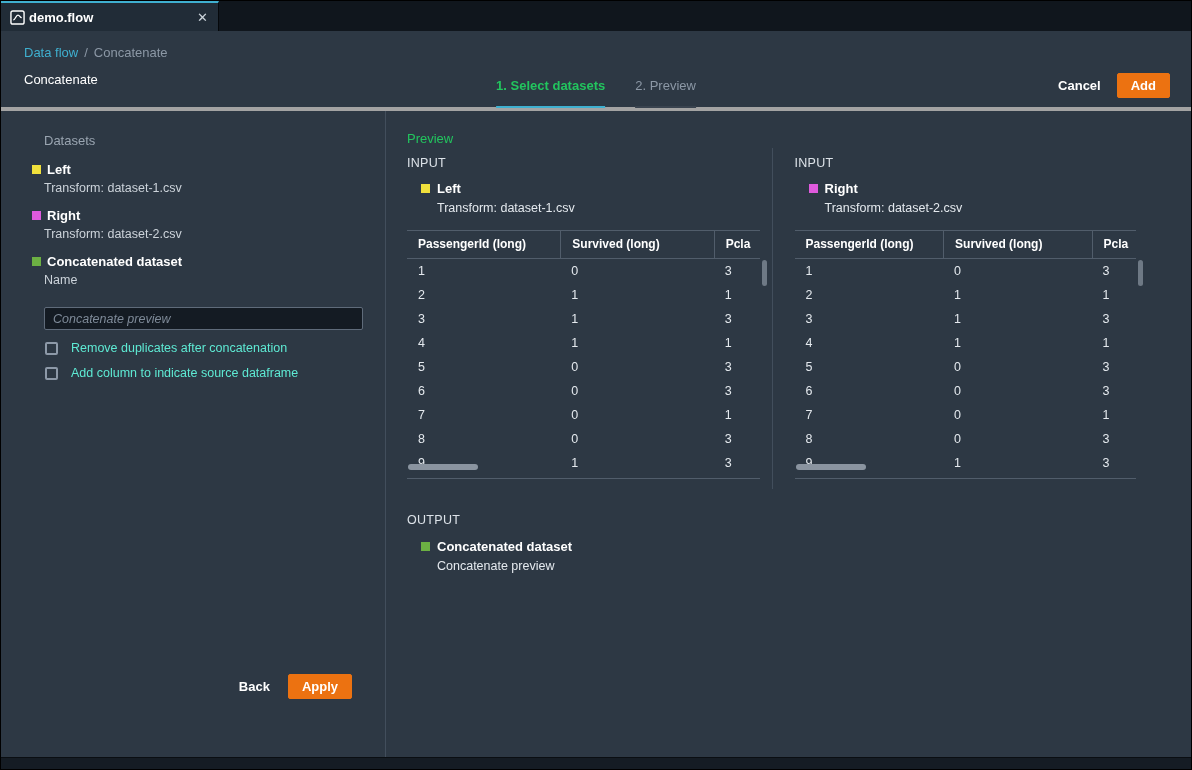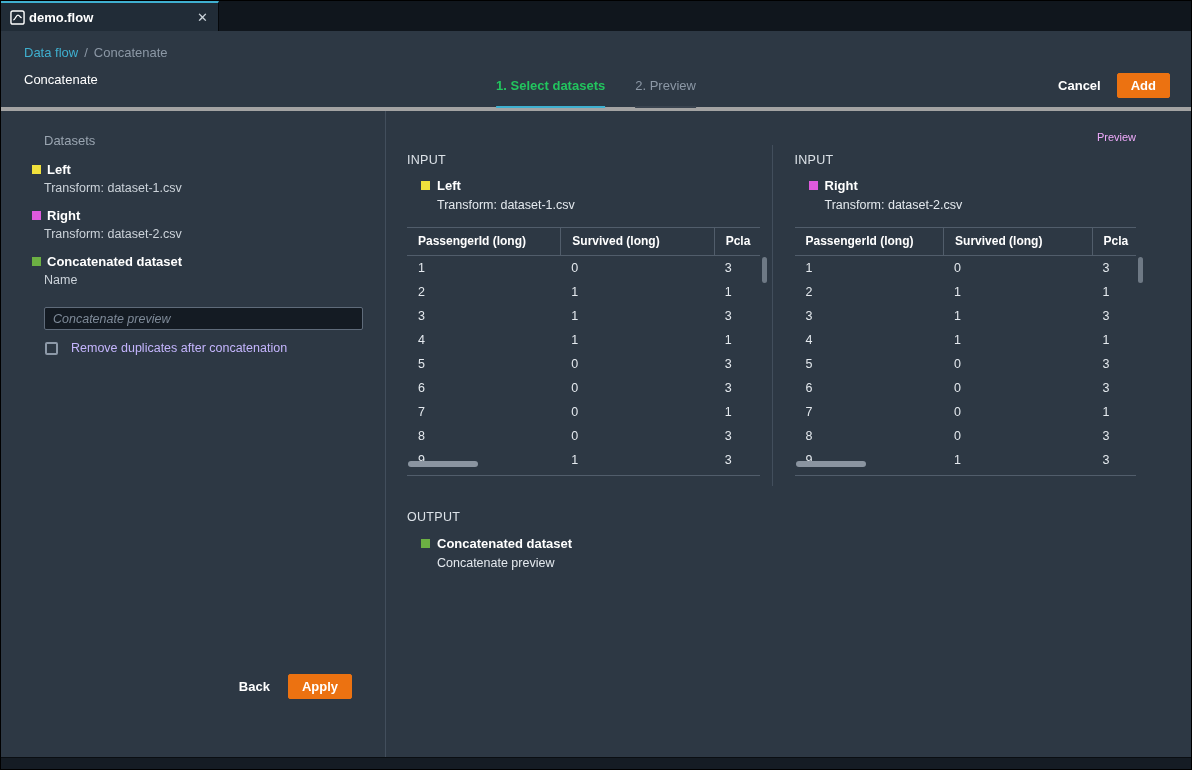--- a/index.html
+++ b/index.html
@@ -39,26 +39,26 @@
   .sw-yellow { background:#f0e03c; }
   .sw-magenta { background:#df5add; }
   .sw-green { background:#6cb043; }
   .sb-item-name { font-size:13px; font-weight:bold; color:#fff; }
   .sb-item-detail { margin:4px 0 0 12px; font-size:12.5px; color:#ccd3da; }
   .sb-input { display:block; margin:7px 0 0 43px; width:319px; height:23px; background:#141b23; border:1px solid #5f6b7a;
               border-radius:2px; color:#d5dbdb; font-size:12.5px; padding:0 8px; font-family:inherit; }
   .sb-input::placeholder { color:#7e8a98; font-style:italic; }
   .sb-check { display:flex; align-items:center; gap:13px; margin:11px 0 0 44px; cursor:pointer; }
   .checkbox { width:13px; height:13px; flex:none; border:2px solid #8d99a8; border-radius:2px; background:transparent; }
-  .sb-check-label { font-size:12.5px; color:#c4b5fd; }
+  .sb-check-label { font-size:12.5px; color:#5eead4; }
   .sb-footer { margin-top:auto; display:flex; align-items:center; justify-content:flex-end; gap:18px; padding:0 33px 58px 0; }
 
   
   .preview { flex:1; min-width:0; padding:20px 55px 0 21px; }
-  .pv-heading { font-size:11px; color:#f0abfc;text-align:right; }
+  .pv-heading { font-size:13px; color:#22c55e; }
   .input-grid { display:grid; grid-template-columns:1fr 1fr; margin-top:2px; }
   .input-col { min-width:0; padding:0 12px 10px 0; }
   .input-col.second { border-left:1px solid #424e5c; padding:0 0 10px 22px; }
   .section-title { text-align:left; font-size:12.5px; color:#dde3e9; margin:8px 0 11px; letter-spacing:.3px; }
   .ds-block { padding-left:14px; }
   .ds-row { display:flex; align-items:center; gap:7px; }
   .ds-name { font-size:13px; font-weight:bold; color:#fff; }
   .ds-detail { margin:5px 0 0 16px; font-size:12.5px; color:#e4e9ee; }
 
   .tablewrap { position:relative; margin-top:15px; }
@@ -139,20 +139,24 @@
         </div>
         <div class="sb-item-detail">Name</div>
       </div>
 
       <input class="sb-input" type="text" placeholder="Concatenate preview" style="">
 
       <div class="sb-check">
         <span class="checkbox"></span>
         <span class="sb-check-label">Remove duplicates after concatenation</span>
       </div>
+      <div class="sb-check">
+        <span class="checkbox"></span>
+        <span class="sb-check-label">Add column to indicate source dataframe</span>
+      </div>
 
       <div class="sb-footer">
         <button class="btn-text">Back</button>
         <button class="btn-primary">Apply</button>
       </div>
     </div>
 
     <div class="preview">
       <div class="pv-heading">Preview</div>
 

